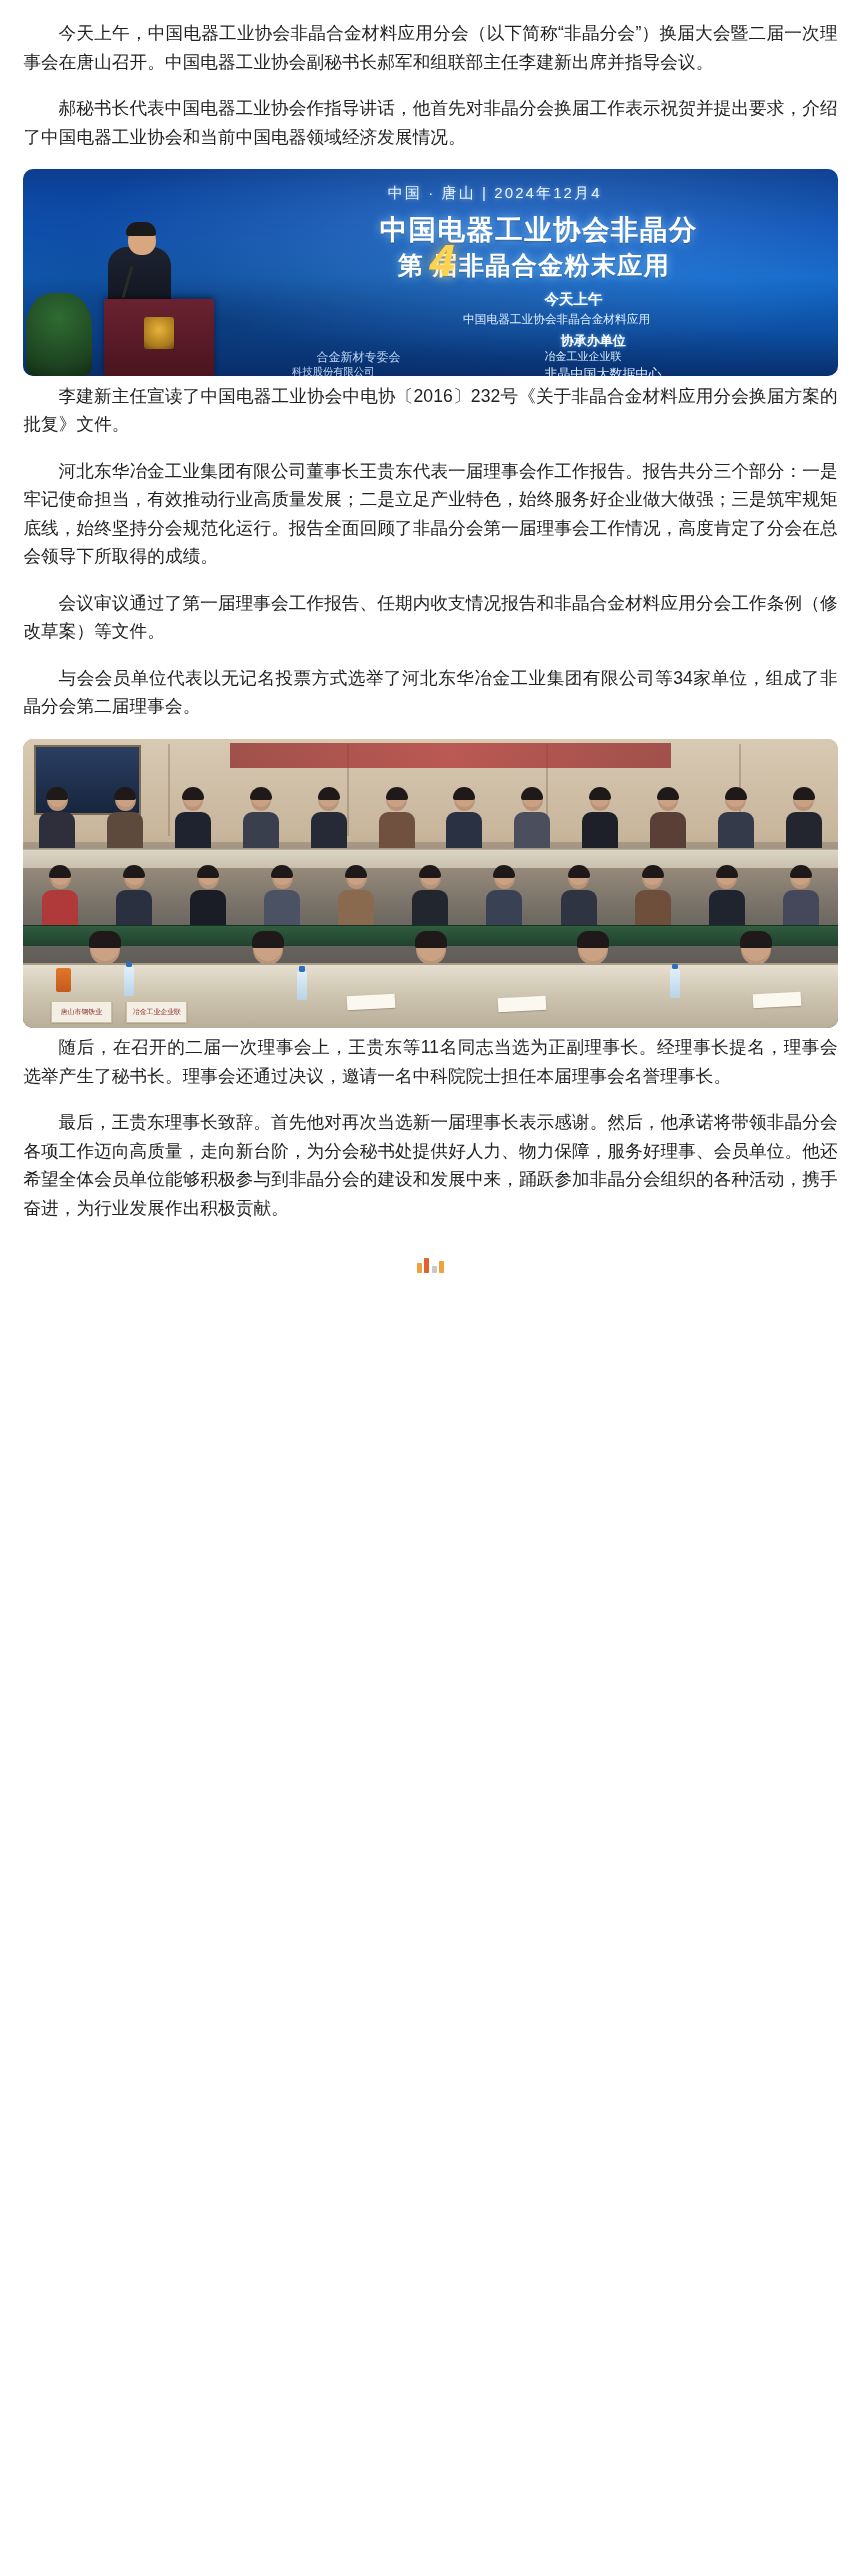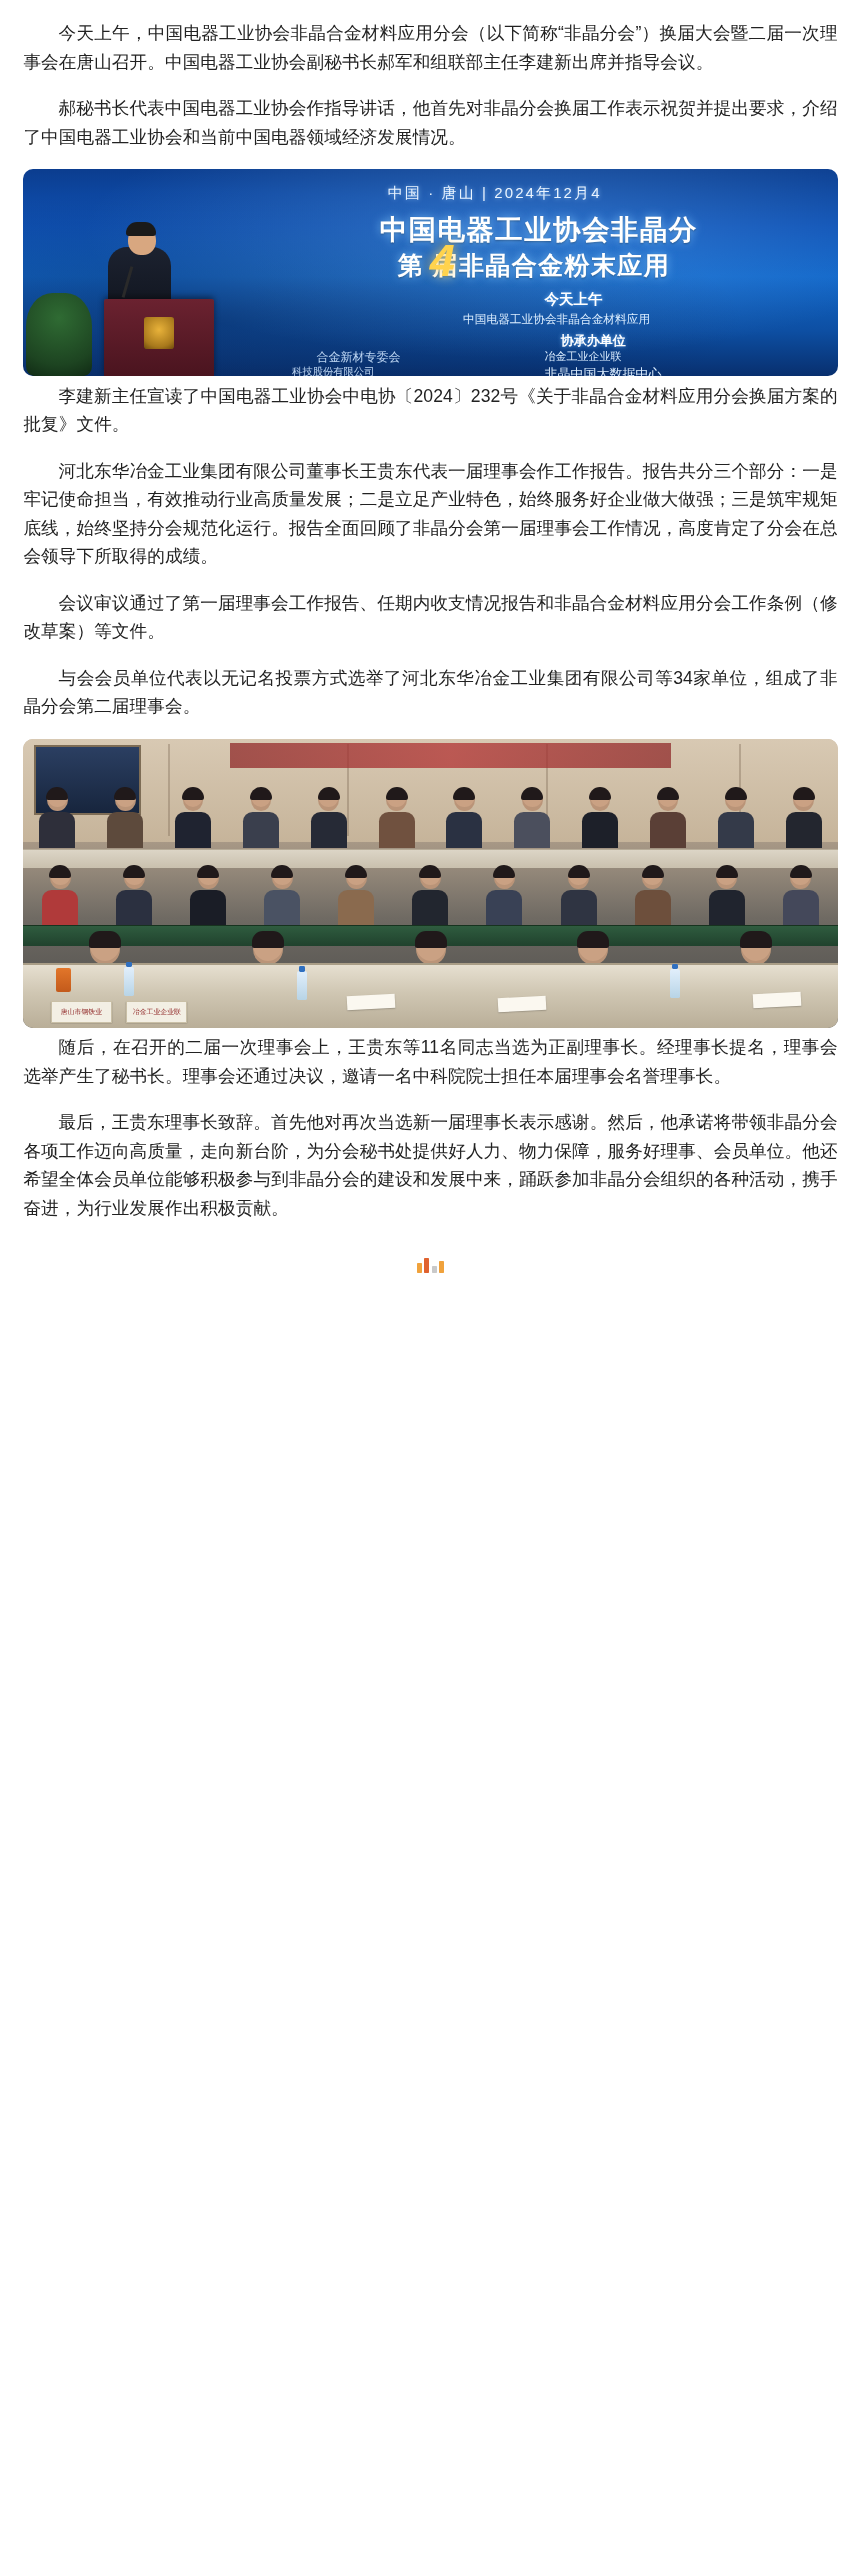--- a/index.html
+++ b/index.html
@@ -319,21 +319,21 @@
         <div class="org-l7">科技股份有限公司</div>
         <div class="plant"></div>
         <div class="speaker-body"></div>
         <div class="speaker-head"></div>
         <div class="speaker-hair"></div>
         <div class="podium"></div>
         <div class="mic"></div>
       </div>
     </figure>
 
-    <p class="para">李建新主任宣读了中国电器工业协会中电协〔2024〕232号《关于非晶合金材料应用分会换届方案的批复》文件。</p>
+    <p class="para">李建新主任宣读了中国电器工业协会中电协〔2016〕232号《关于非晶合金材料应用分会换届方案的批复》文件。</p>
     <p class="para">河北东华冶金工业集团有限公司董事长王贵东代表一届理事会作工作报告。报告共分三个部分：一是牢记使命担当，有效推动行业高质量发展；二是立足产业特色，始终服务好企业做大做强；三是筑牢规矩底线，始终坚持分会规范化运行。报告全面回顾了非晶分会第一届理事会工作情况，高度肯定了分会在总会领导下所取得的成绩。</p>
     <p class="para">会议审议通过了第一届理事会工作报告、任期内收支情况报告和非晶合金材料应用分会工作条例（修改草案）等文件。</p>
     <p class="para">与会会员单位代表以无记名投票方式选举了河北东华冶金工业集团有限公司等34家单位，组成了非晶分会第二届理事会。</p>
 
     <figure class="figure">
       <div class="photo photo2">
         <div class="wall"></div>
         <div class="wall-panel" style="left:145px"></div>
         <div class="wall-panel" style="left:324px"></div>
         <div class="wall-panel" style="left:523px"></div>

